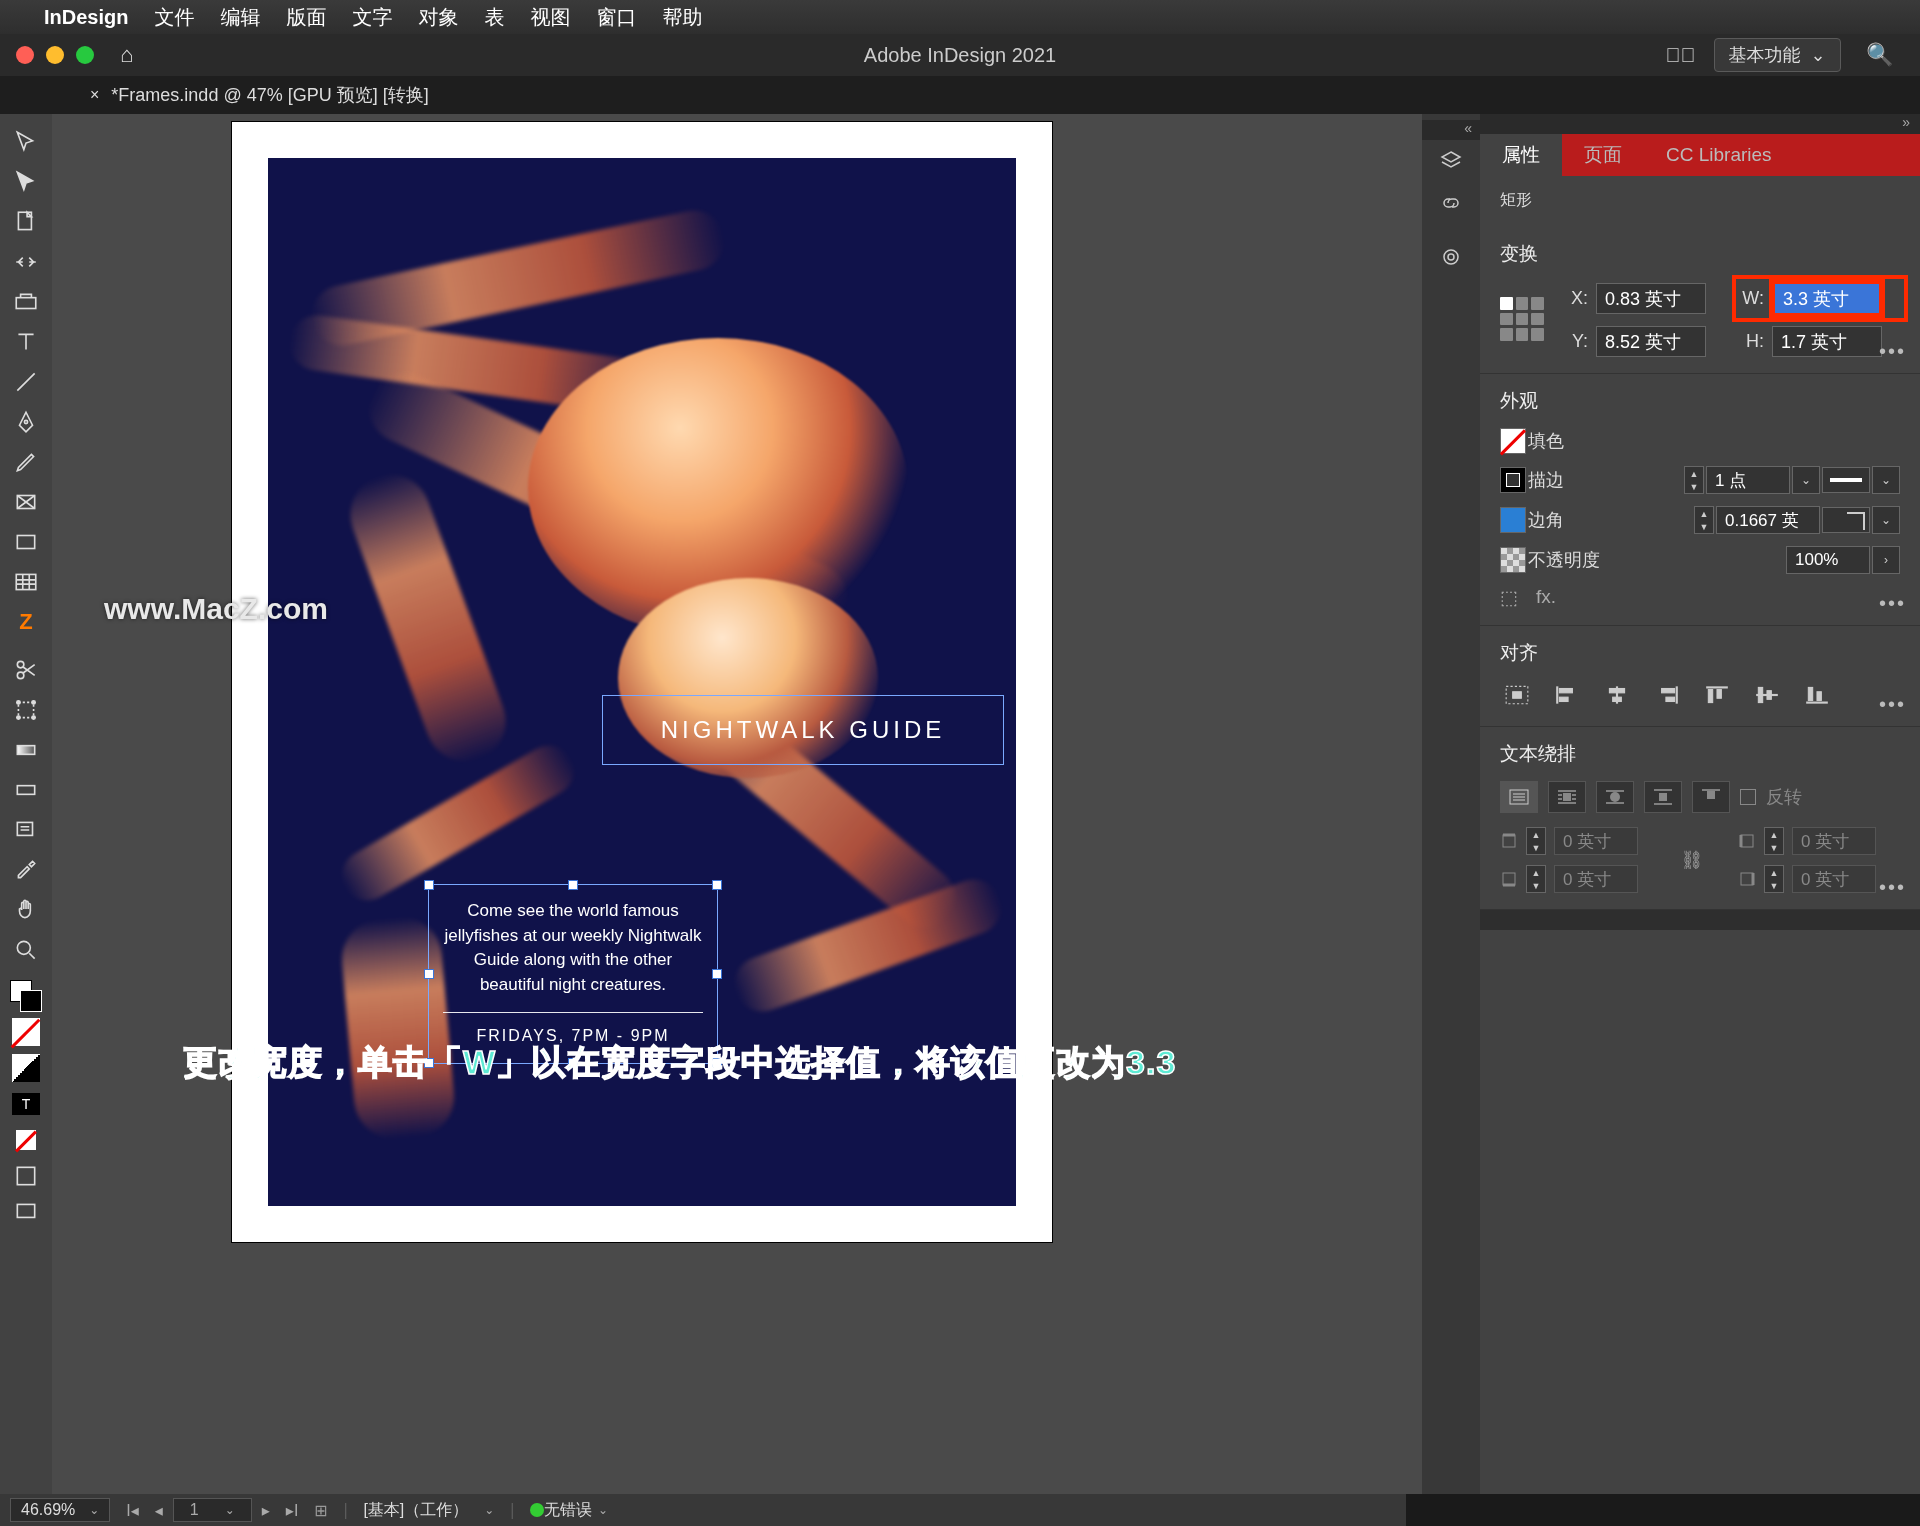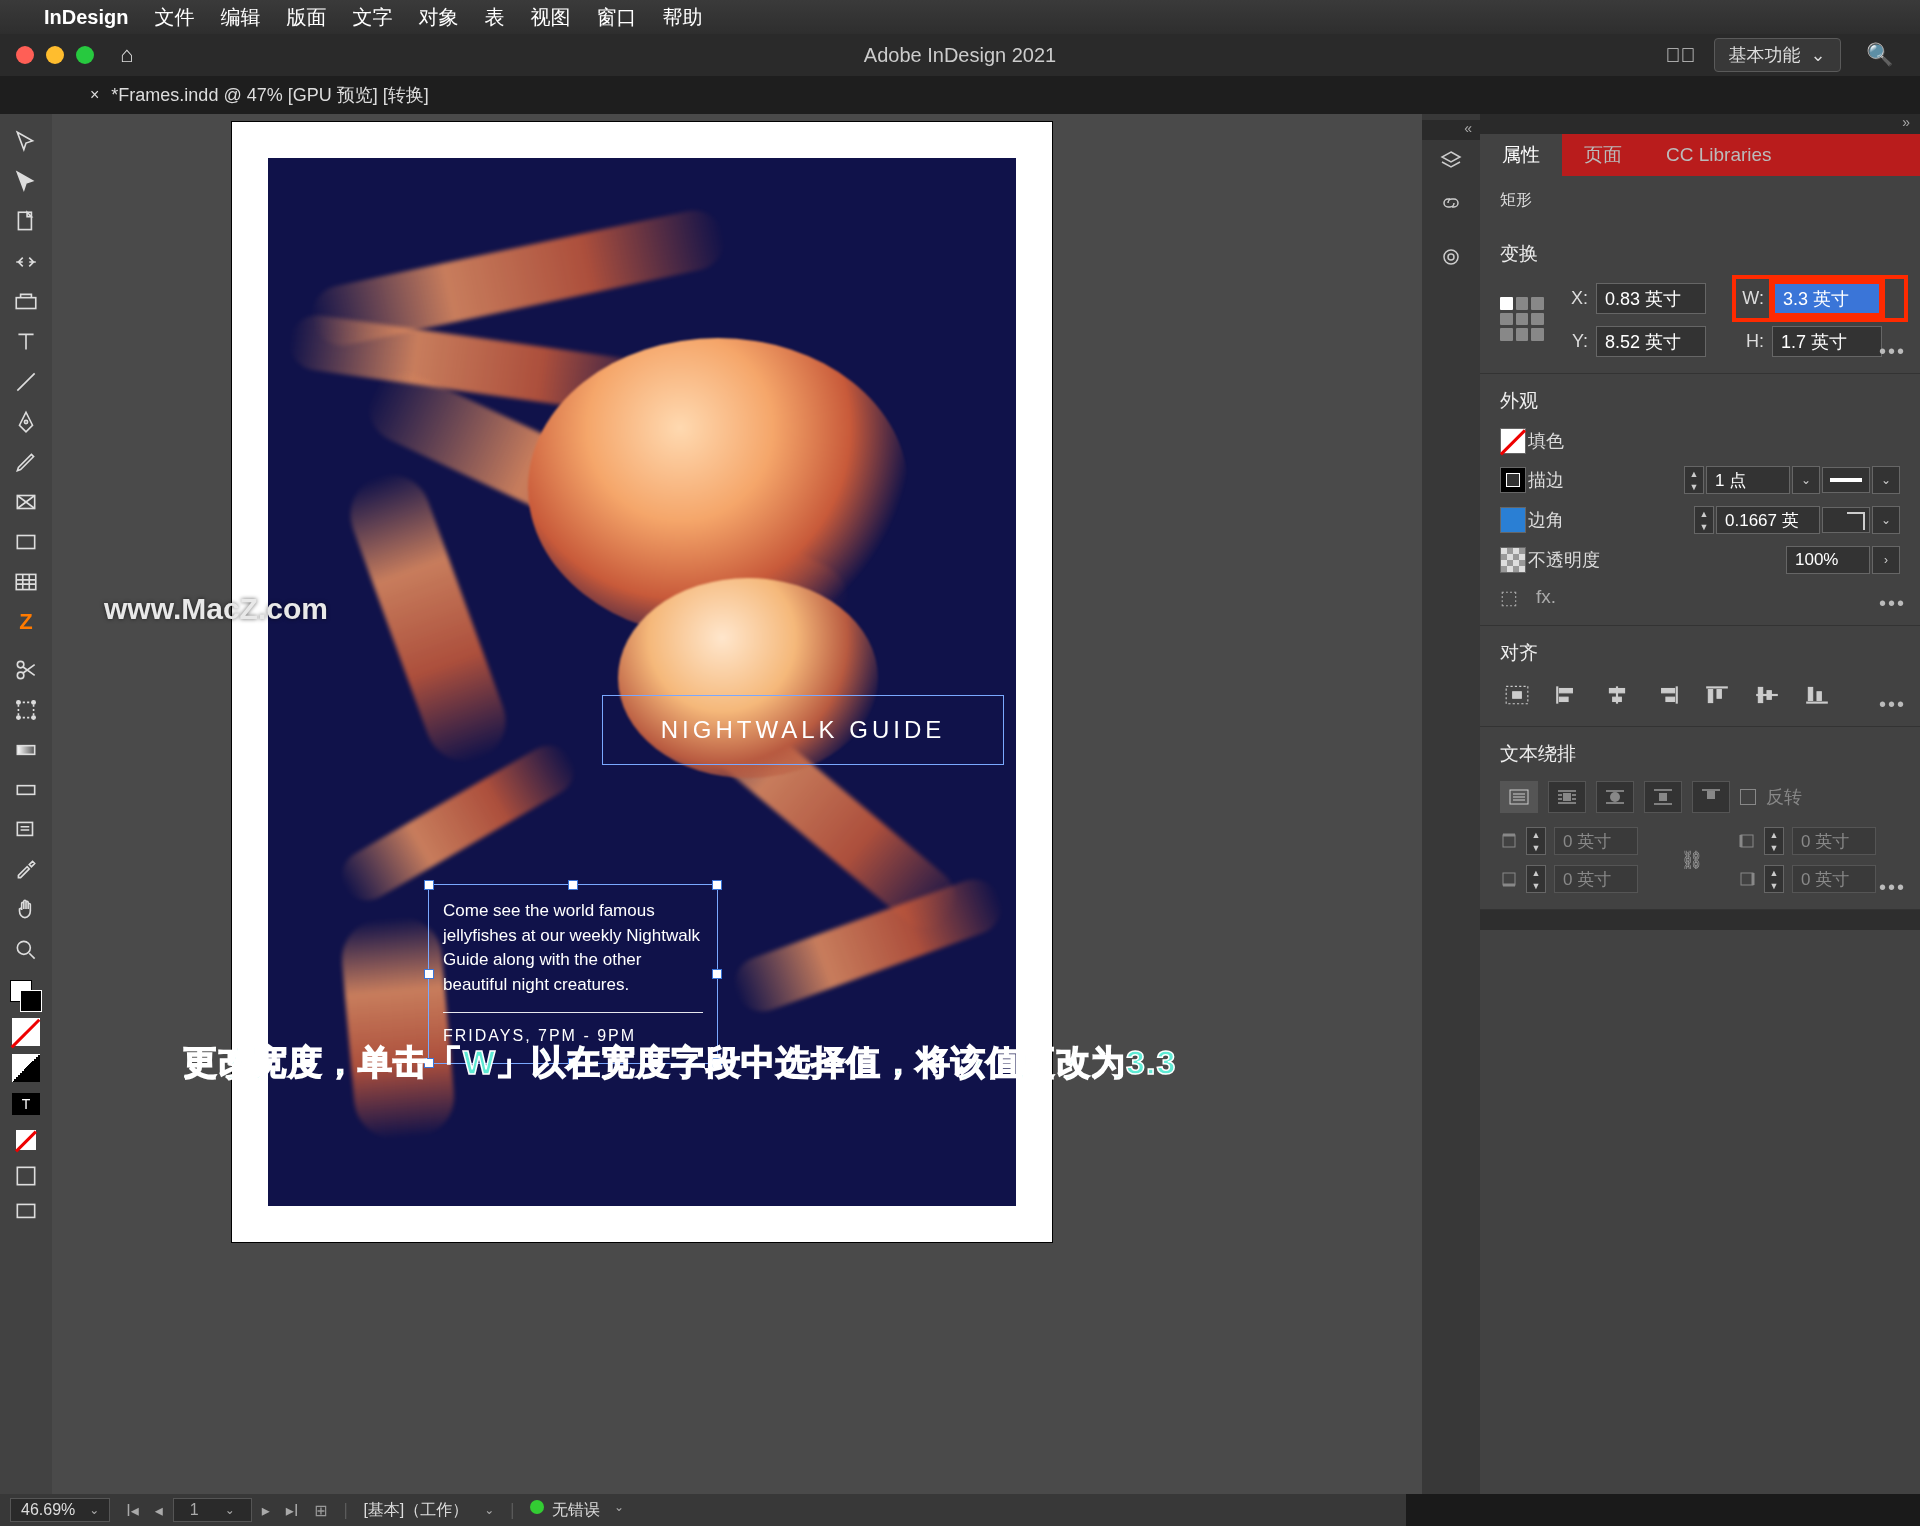--- a/index.html
+++ b/index.html
@@ -58,21 +58,21 @@
 .t3{width:520px;height:70px;left:80px;top:310px;transform:rotate(25deg);}
 .t4{width:300px;height:80px;left:10px;top:420px;transform:rotate(70deg);}
 .t5{width:260px;height:50px;left:60px;top:640px;transform:rotate(-30deg);}
 .t6{width:340px;height:60px;left:380px;top:620px;transform:rotate(40deg);}
 .t7{width:280px;height:55px;left:460px;top:760px;transform:rotate(-20deg);}
 .t8{width:220px;height:100px;left:20px;top:820px;transform:rotate(85deg);}
 
 .title-frame { position:absolute; left:370px; top:573px; width:402px; height:70px; border:1px solid #7aa8ff; display:flex; align-items:center; justify-content:center; }
 .title-frame .txt { font-family:"Helvetica Neue",sans-serif; font-weight:200; letter-spacing:4px; font-size:24px; color:#fff; }
 
-.body-frame { position:absolute; left:196px; top:762px; width:290px; height:180px; border:1px solid #7aa8ff; }
+.body-frame { position:absolute; left:196px; top:762px; width:290px; height:180px; border:1px solid #7aa8ff;text-align:center; }
 .body-frame .handle { position:absolute; width:10px; height:10px; background:#fff; border:1px solid #3a75d8; }
 .h-tl{left:-5px;top:-5px;} .h-tc{left:calc(50% - 5px);top:-5px;} .h-tr{right:-5px;top:-5px;}
 .h-ml{left:-5px;top:calc(50% - 5px);} .h-mr{right:-5px;top:calc(50% - 5px);}
 .h-bl{left:-5px;bottom:-5px;} .h-bc{left:calc(50% - 5px);bottom:-5px;} .h-br{right:-5px;bottom:-5px;}
 .body-inner { position:absolute; inset:14px; }
 .desc-txt { color:#fff; font-size:17px; line-height:1.45; font-weight:300; }
 .line-sep { border:0; border-top:1px solid #fff; margin:14px 0; opacity:0.9; }
 .time-txt { color:#fff; font-size:16px; letter-spacing:2px; font-weight:300; }
 
 .watermark { position:absolute; left:52px; top:478px; color:#e8e8e8; font-size:30px; font-weight:600; text-shadow:0 0 4px rgba(0,0,0,.6); }
@@ -141,21 +141,21 @@
 .quick-row { display:flex; gap:14px; margin-bottom:12px; }
 .quick-btn { flex:1; background:#3a3a3a; border:1px solid #5a5a5a; border-radius:4px; padding:8px 0; text-align:center; font-size:19px; color:#eee; }
 .quick-btn.full { width:100%; }
 
 
 .status-bar { position:absolute; left:0; bottom:0; height:32px; width:1406px; background:#383838; display:flex; align-items:center; color:#ddd; font-size:16px; padding:0 10px; gap:10px; }
 .sb-dd { background:#2a2a2a; border:1px solid #555; padding:2px 10px; display:flex; align-items:center; gap:8px; }
 .sb-nav { display:flex; align-items:center; gap:4px; }
 .sb-nav span { padding:0 6px; color:#aaa; }
 .sb-sep { color:#666; }
-.sb-err { display:flex; align-items:flex-start; gap:8px; }
+.sb-err { display:flex; align-items:center; }
 .err-dot { width:14px; height:14px; border-radius:50%; background:#3c3; }
 .sb-arrow { margin-left:6px; font-size:12px; color:#aaa; }
 
 
 .prop-scroll { height:20px; background:#2e2e2e; }
 </style>
 </head>
 <body>
 
 <div class="mac-menu">

